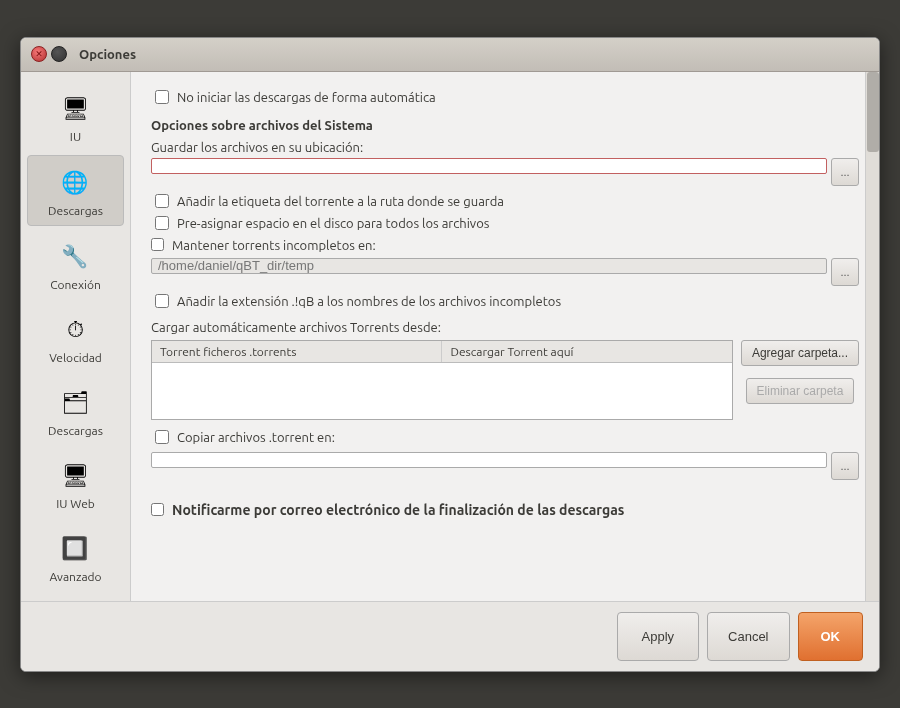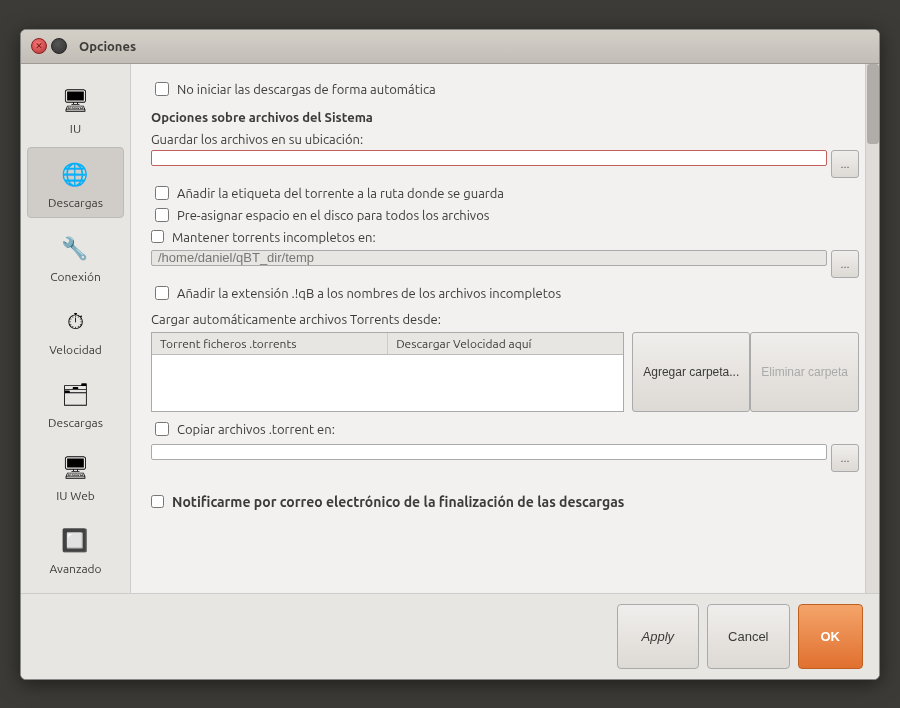--- a/index.html
+++ b/index.html
@@ -223,22 +223,23 @@
       background: #e8e6e3;
       cursor: pointer;
     }
     .table-col:last-child { border-right: none; }
     .table-body {
       min-height: 55px;
       padding: 2px;
     }
     .table-buttons {
       display: flex;
-      flex-direction: row;
-      gap: 0;
+      flex-direction: column;
+      gap: 12px;
+      align-items: center;
     }
     .action-btn {
       padding: 5px 10px;
       background: linear-gradient(to bottom, #f0eeec, #ddd9d4);
       border: 1px solid #aaa;
       border-radius: 3px;
       cursor: pointer;
       font-size: 12px;
       color: #3c3b37;
       white-space: nowrap;
@@ -267,28 +268,27 @@
     }
     .bottom-bar {
       background: #e8e6e3;
       border-top: 1px solid #ccc;
       padding: 10px 16px;
       display: flex;
       justify-content: flex-end;
       gap: 8px;
     }
     .btn-apply {
-      padding: 24px 24px;
+      padding: 16px 24px;
       background: linear-gradient(to bottom, #f0eeec, #ddd9d4);
       border: 1px solid #aaa;
       border-radius: 4px;
       cursor: pointer;
       font-size: 13px;
       color: #3c3b37;
-      font-style: italic;
     }
     .btn-cancel {
       padding: 6px 20px;
       background: linear-gradient(to bottom, #f0eeec, #ddd9d4);
       border: 1px solid #aaa;
       border-radius: 4px;
       cursor: pointer;
       font-size: 13px;
       color: #3c3b37;
     }
@@ -387,21 +387,21 @@
         <input type="checkbox" style="">
         <span class="checkbox-label">Añadir la extensión .!qB a los nombres de los archivos incompletos</span>
       </div>
 
       <div class="auto-load-section">
         <div class="auto-load-label">Cargar automáticamente archivos Torrents desde:</div>
         <div class="table-container">
           <div class="table-area">
             <div class="table-header">
               <div class="table-col">Torrent ficheros .torrents</div>
-              <div class="table-col">Descargar Velocidad aquí</div>
+              <div class="table-col">Descargar Torrent aquí</div>
             </div>
             <div class="table-body"></div>
           </div>
           <div class="table-buttons">
             <button class="action-btn">Agregar carpeta...</button>
             <button class="action-btn disabled" disabled="">Eliminar carpeta</button>
           </div>
         </div>
       </div>
 

